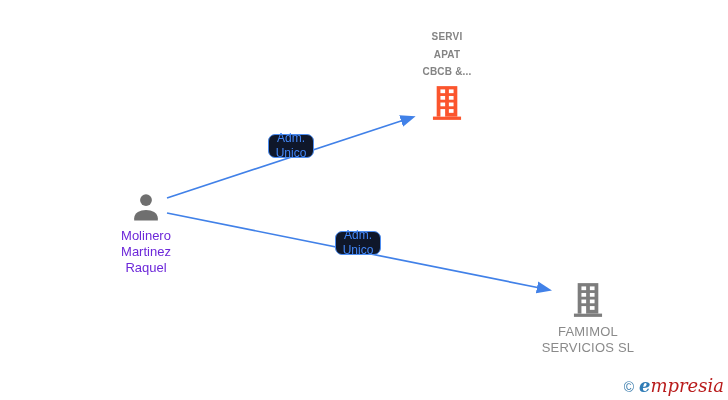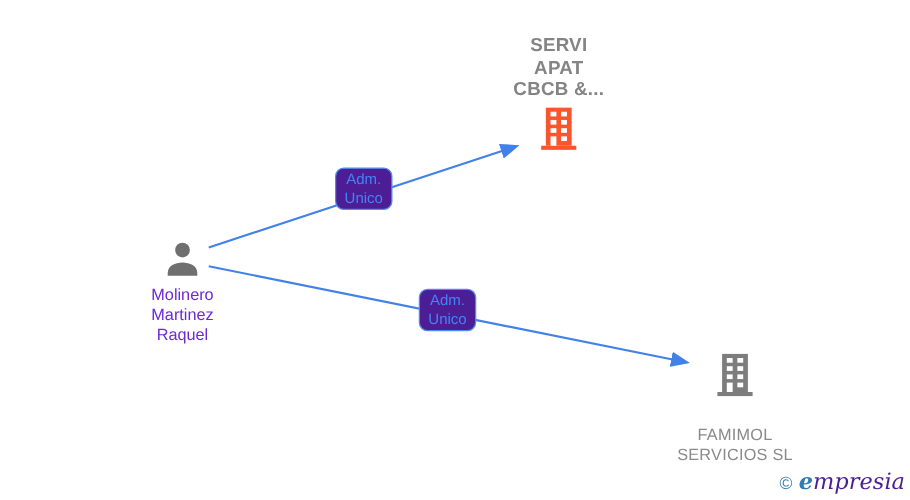--- a/index.html
+++ b/index.html
@@ -4,47 +4,47 @@
 <style>
   html,body{margin:0;padding:0;background:#ffffff;}
   .canvas{
     position:relative;width:728px;height:400px;background:#ffffff;overflow:hidden;
     font-family:"Liberation Sans", sans-serif;
   }
   .edges-svg{position:absolute;left:0;top:0;z-index:1;}
   .node{position:absolute;z-index:2;text-align:center;}
   .node-icon{display:block;margin:0 auto;}
   .company-name{
-    white-space:pre-line;color:#848484;font-size:15px;line-height:17.5px;
+    white-space:pre-line;color:#848484;font-size:10px;line-height:17.5px;
     font-weight:700;letter-spacing:.2px;
   }
   .company-name.regular{font-weight:400;font-size:13px;line-height:16px;color:#8a8a8a;}
   .person-name{
     white-space:pre-line;color:#6d28d9;font-size:13px;line-height:16px;margin-top:4px;
   }
   .node-servi{left:377px;top:28px;width:140px;}
   .node-servi .node-icon{margin-top:4px;}
   .node-person{left:86px;top:191px;width:120px;}
   .node-famimol{left:518px;top:282px;width:140px;}
-  .node-famimol .company-name{margin-top:22px;}
+  .node-famimol .company-name{margin-top:6px;}
   .edge-label{
-    position:absolute;z-index:3;width:46px;height:34px;background:#4c1d95;
+    position:absolute;z-index:3;width:46px;height:24px;background:#0f172a;
     border:1.5px solid #4d8df0;border-radius:7px;color:#4285f4;
     font-size:12px;line-height:15px;text-align:center;white-space:pre-line;
     display:flex;align-items:center;justify-content:center;box-sizing:border-box;
   }
   .edge-label-1{left:268px;top:134px;}
   .edge-label-2{left:335px;top:231px;}
   .watermark{
     position:absolute;right:4px;bottom:5px;z-index:2;display:flex;align-items:baseline;gap:5px;
   }
   .wm-copy{color:#3a7cac;font-size:14px;}
   .wm-brand{font-family:"DejaVu Serif", serif;font-style:italic;font-size:18px;line-height:18px;}
   .wm-initial{color:#2f7cb6;font-weight:700;}
-  .wm-rest{color:#4c1d95;}
+  .wm-rest{color:#b91c1c;}
 </style>
 </head>
 <body>
 
 <div class="canvas">
 
   <svg class="edges-svg" width="728" height="400" viewBox="0 0 728 400">
     <defs>
       <marker id="arrow" viewBox="0 0 10 8" refX="2" refY="4" markerWidth="9" markerHeight="7.2" orient="auto">
         <path d="M0,0 L10,4 L0,8 Z" fill="#4181e8"></path>

